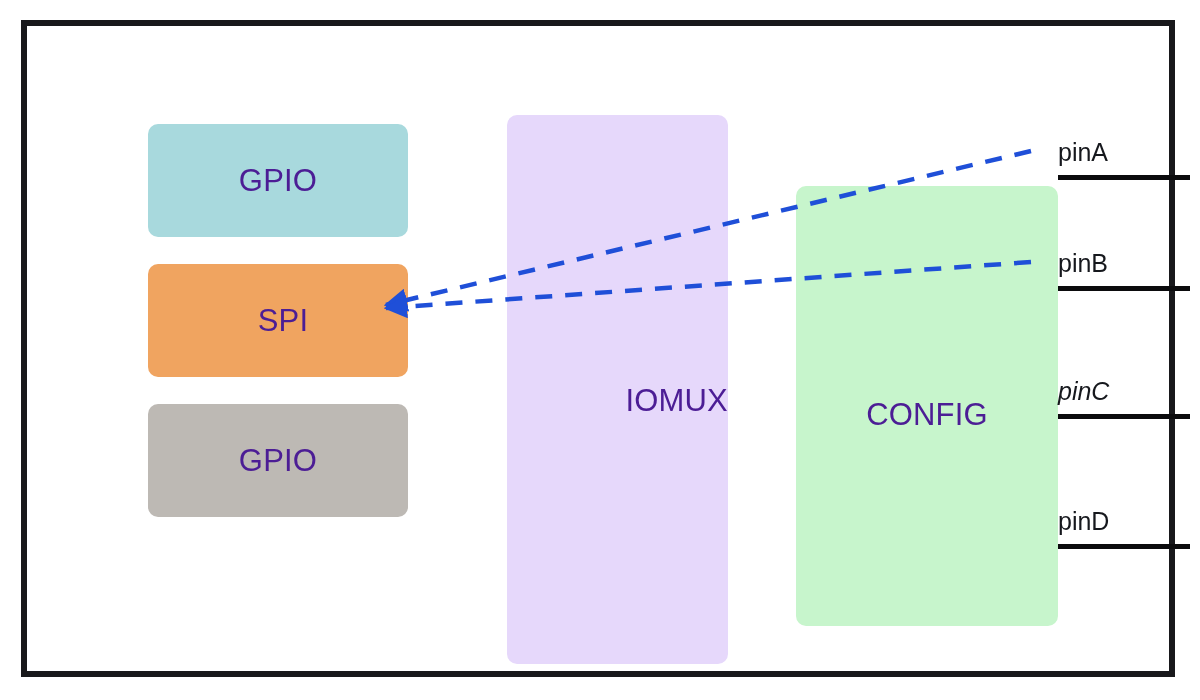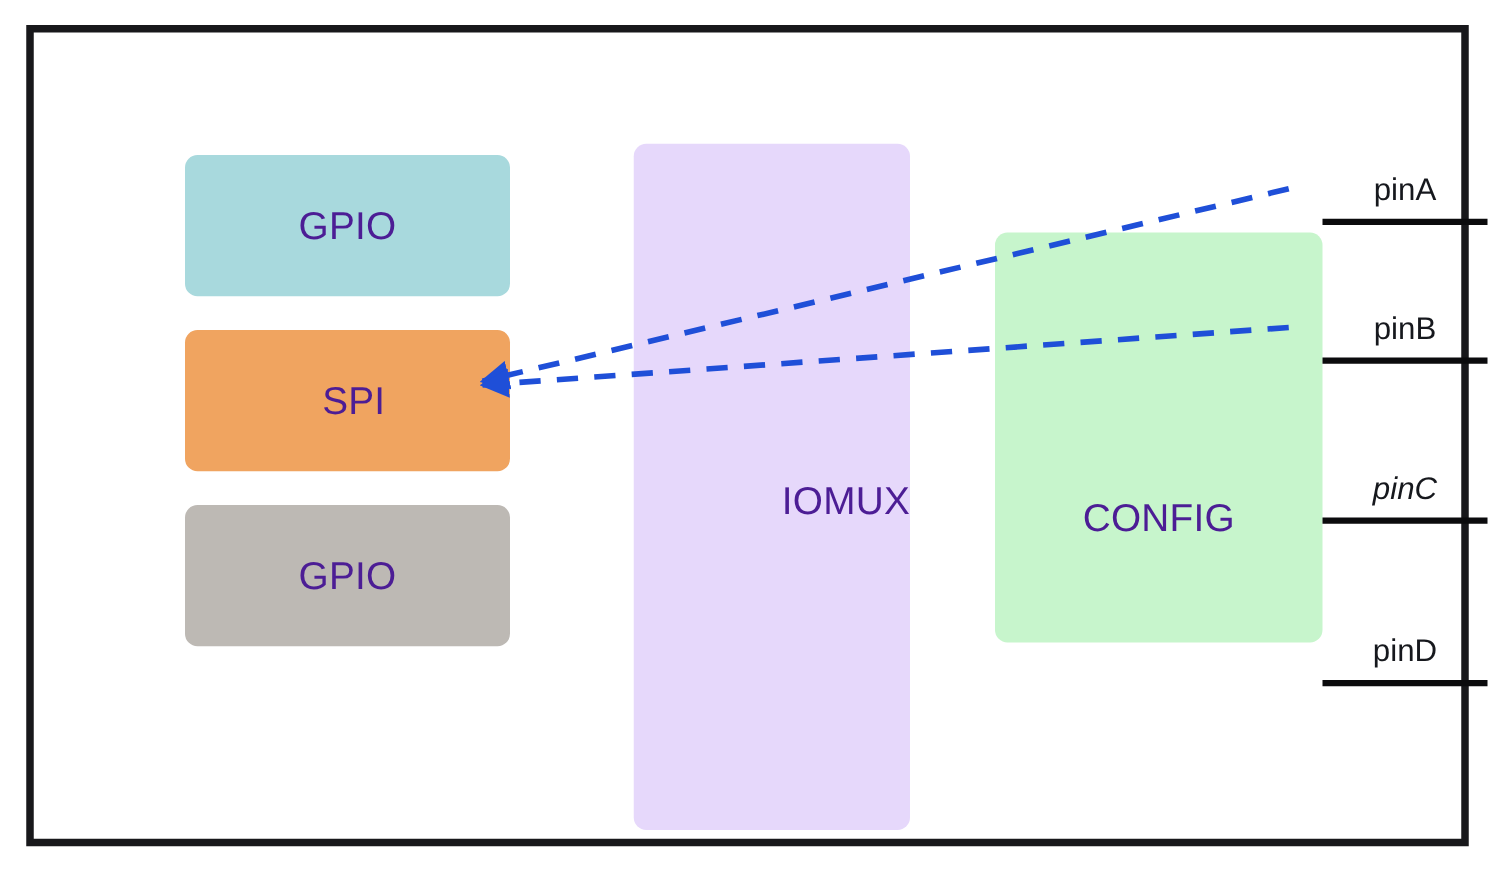--- a/index.html
+++ b/index.html
@@ -59,40 +59,39 @@
     background: #e6d8fb;
     border-radius: 10px;
     align-items: flex-start;
     justify-content: flex-end;
     padding-top: 268px;
   }
   #block-config {
     left: 769px;
     top: 160px;
     width: 262px;
-    height: 328px;
+    height: 440px;
     background: #c7f5cc;
     border-radius: 10px;
     align-items: flex-start;
     justify-content: center;
     padding-top: 211px;
   }
 
   .pin-line {
     position: absolute;
     left: 1031px;
     width: 132px;
     height: 5px;
     background: #0b0b0d;
   }
   .pin-label {
     position: absolute;
     left: 1031px;
     width: 132px;
-    text-align: center;
     color: #16181d;
     font-size: 25px;
     font-family: "Liberation Sans", sans-serif;
   }
   #pin-line-a { top: 149px; }
   #pin-line-b { top: 260px; }
   #pin-line-c { top: 388px; }
   #pin-line-d { top: 518px; }
   #pin-label-a { top: 112px; }
   #pin-label-b { top: 223px; }

